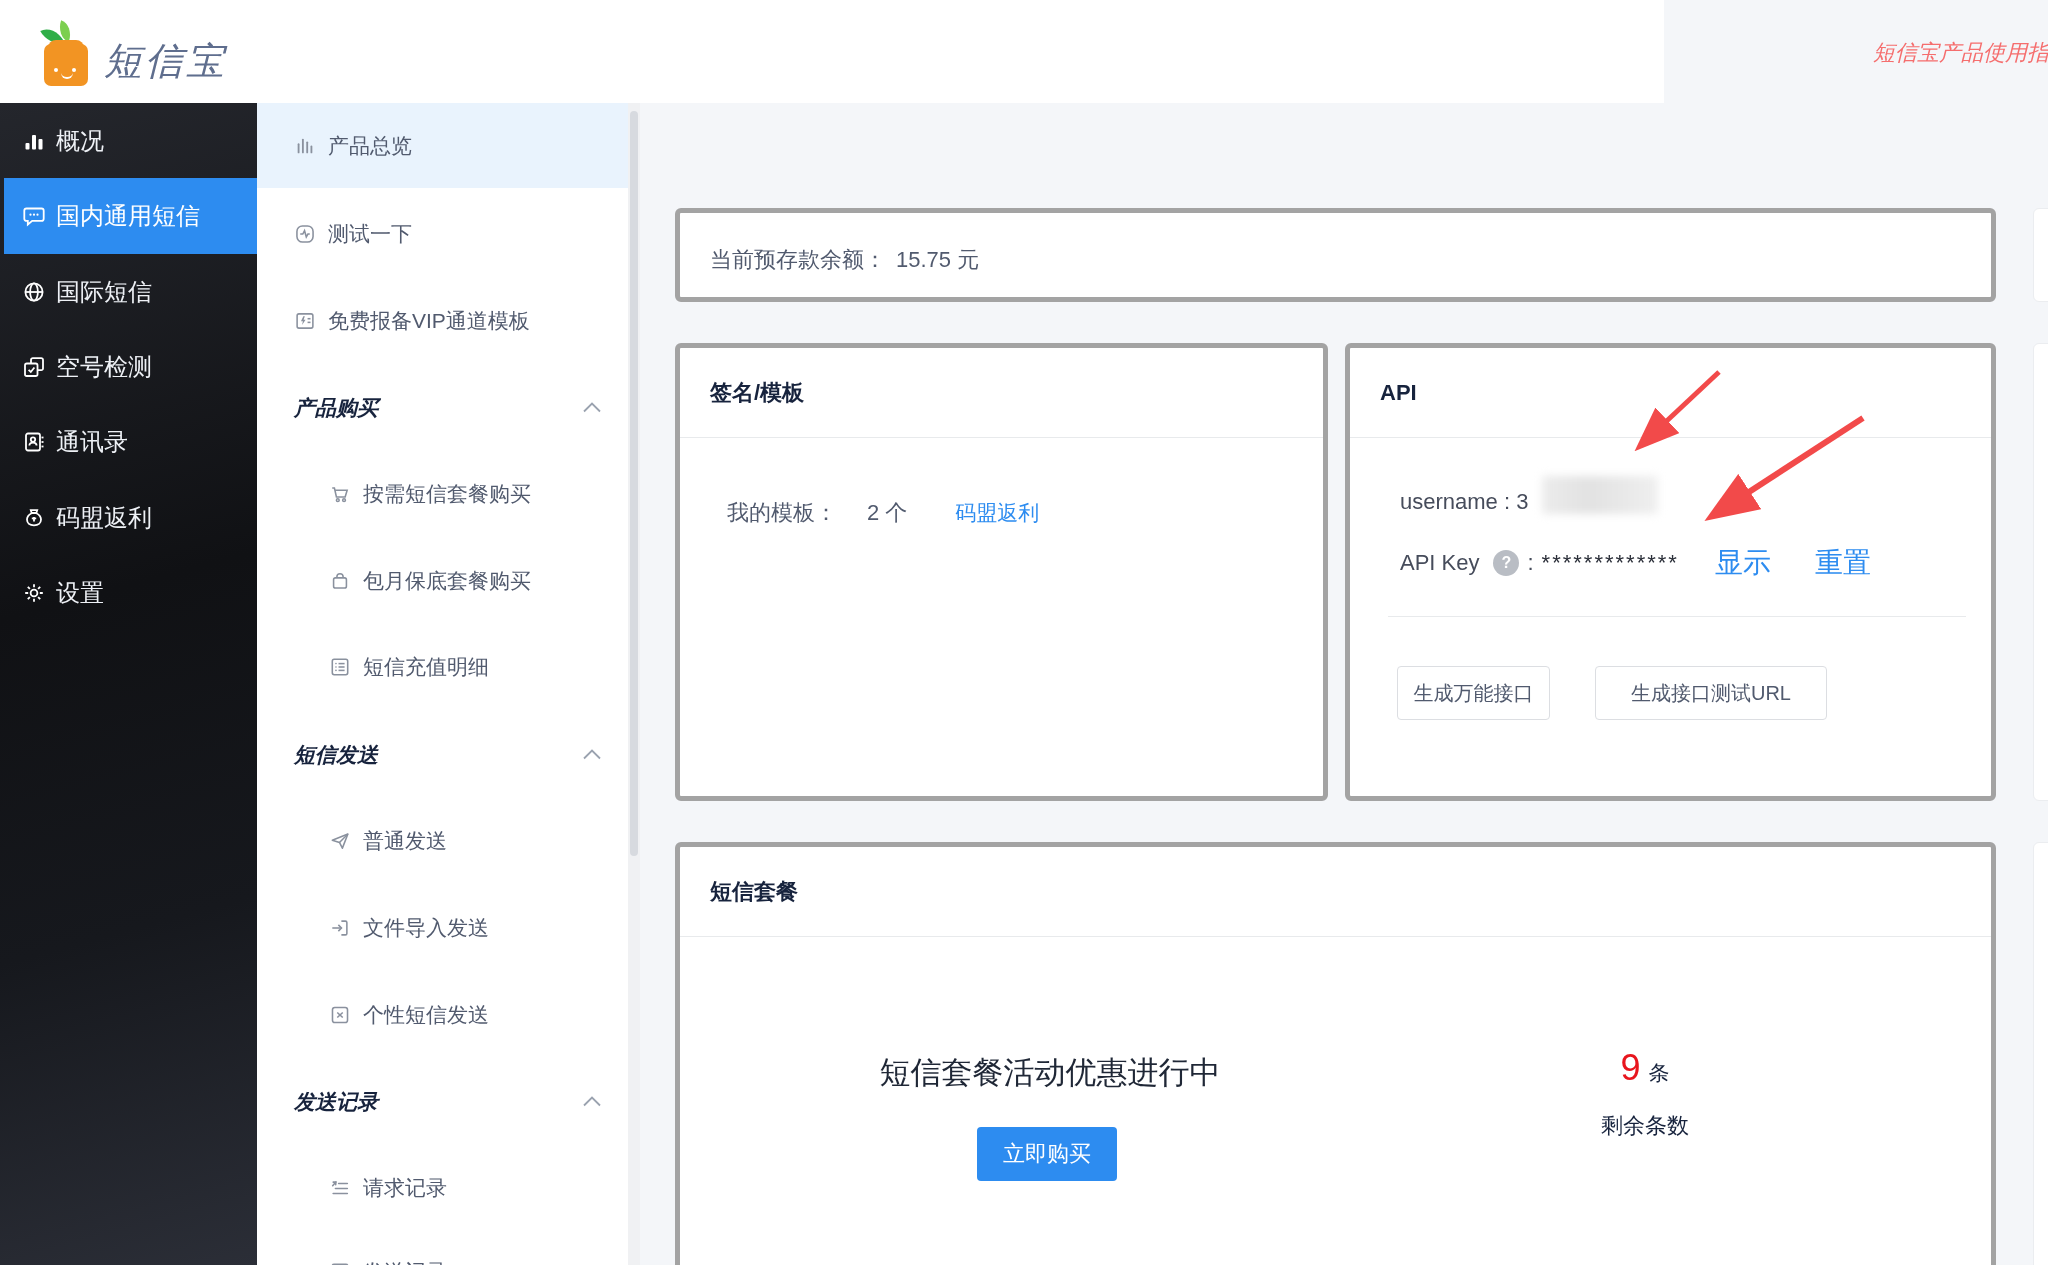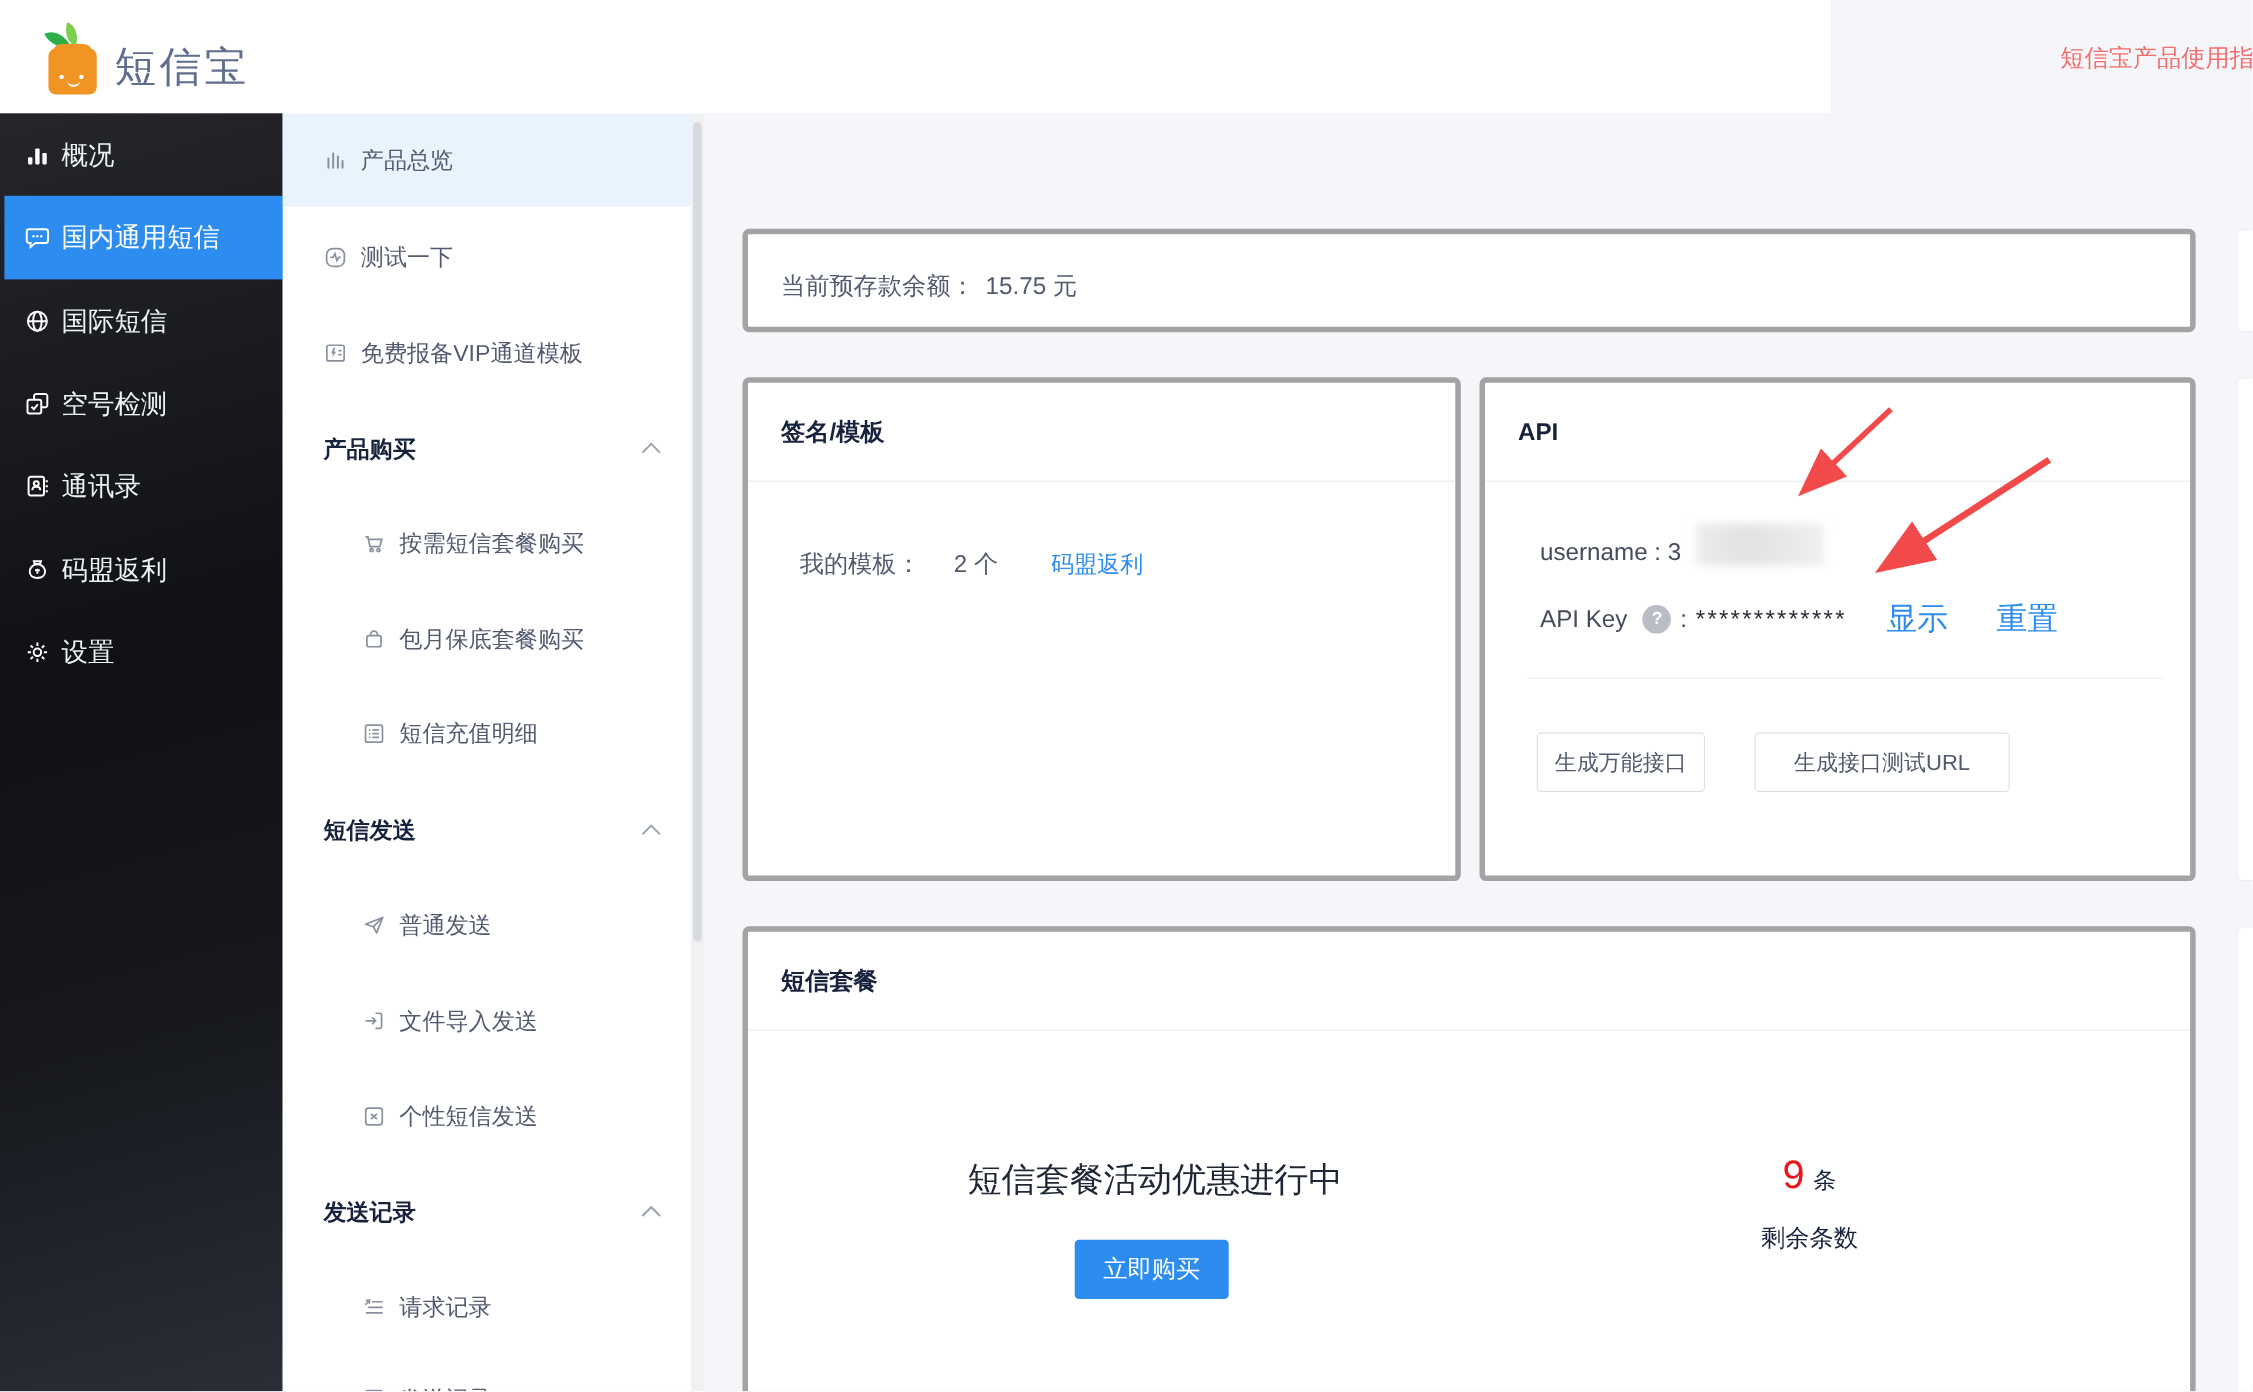--- a/index.html
+++ b/index.html
@@ -1,21 +1,21 @@
 <!DOCTYPE html>
 <html><head>
 <meta charset="utf-8">
 <style>
   html,body{margin:0;padding:0;background:#fff;}
   *{box-sizing:border-box;}
   body{font-family:"Liberation Sans","DejaVu Sans",sans-serif;color:#515a6e;}
   #app{position:relative;width:2048px;height:1265px;overflow:hidden;background:#f4f6f9;}
 
   
-  #header{position:absolute;left:0;top:0;width:1664px;height:103px;background:#fff;}
+  #header{position:absolute;left:0;top:0;width:1664px;height:103px;background:#fff;font-style:italic;}
   #logo{position:absolute;left:42px;top:22px;width:220px;height:70px;}
   #logo-icon{position:absolute;left:0;top:6px;width:52px;height:58px;}
   .jar{position:absolute;left:2px;top:16px;width:44px;height:42px;background:#f29423;border-radius:7px;}
   .jar-lid{position:absolute;left:6px;top:12px;width:36px;height:12px;background:#f29423;border-radius:8px 8px 0 0;border-bottom:2px solid #fbd9a8;}
   .jar-eye{position:absolute;top:24px;width:4px;height:4px;border-radius:50%;background:#fff;}
   .jar-smile{position:absolute;left:17px;top:28px;width:12px;height:7px;border:2px solid #fff;border-top:none;border-left:none;border-right:none;border-radius:0 0 8px 8px;}
   .leaf{position:absolute;border-radius:0 100% 0 100%;}
   .leaf1{left:2px;top:-2px;width:16px;height:20px;background:#2fae48;transform:rotate(-28deg);}
   .leaf2{left:16px;top:-6px;width:14px;height:18px;background:#7ccf4f;transform:rotate(18deg);}
   #brand-text{position:absolute;left:62px;top:14px;font-size:38px;letter-spacing:3px;color:#5f6e8e;font-weight:500;}
@@ -32,21 +32,21 @@
 
   
   #sub-sidebar{position:absolute;left:257px;top:103px;width:383px;height:1162px;background:#fff;overflow:hidden;}
   #sub-scroll-track{position:absolute;left:371px;top:0;width:12px;height:1162px;background:#f0f1f3;}
   #sub-scroll-thumb{position:absolute;left:373px;top:8px;width:8px;height:745px;background:#d7dadf;border-radius:4px;}
   .snav-row{position:absolute;left:0;width:371px;height:40px;display:flex;align-items:center;cursor:pointer;}
   .snav-row .ic{width:22px;height:22px;margin-right:12px;flex:none;}
   .snav-label{font-size:21px;color:#515a6e;white-space:nowrap;}
   .snav-row.lvl1{padding-left:37px;}
   .snav-row.sel{height:85px;background:#e9f3fd;width:371px;}
-  .snav-row.section{padding-left:37px;}
+  .snav-row.section{padding-left:37px;font-style:italic;}
   .snav-row.section .snav-label{font-weight:700;color:#17233d;}
   .snav-row.lvl2{padding-left:72px;}
   .chev{position:absolute;left:326px;top:14px;}
 
   
   #main{position:absolute;left:640px;top:103px;width:1408px;height:1162px;background:#f4f6f9;overflow:hidden;}
   #breadcrumb{position:absolute;left:44px;top:140px;font-size:21px;}
   #breadcrumb .bc1{color:#515a6e;cursor:pointer;}
   #breadcrumb .bc-sep{color:#c5c8ce;margin:0 14px;font-size:19px;}
   #breadcrumb .bc2{color:#99a0ab;}

